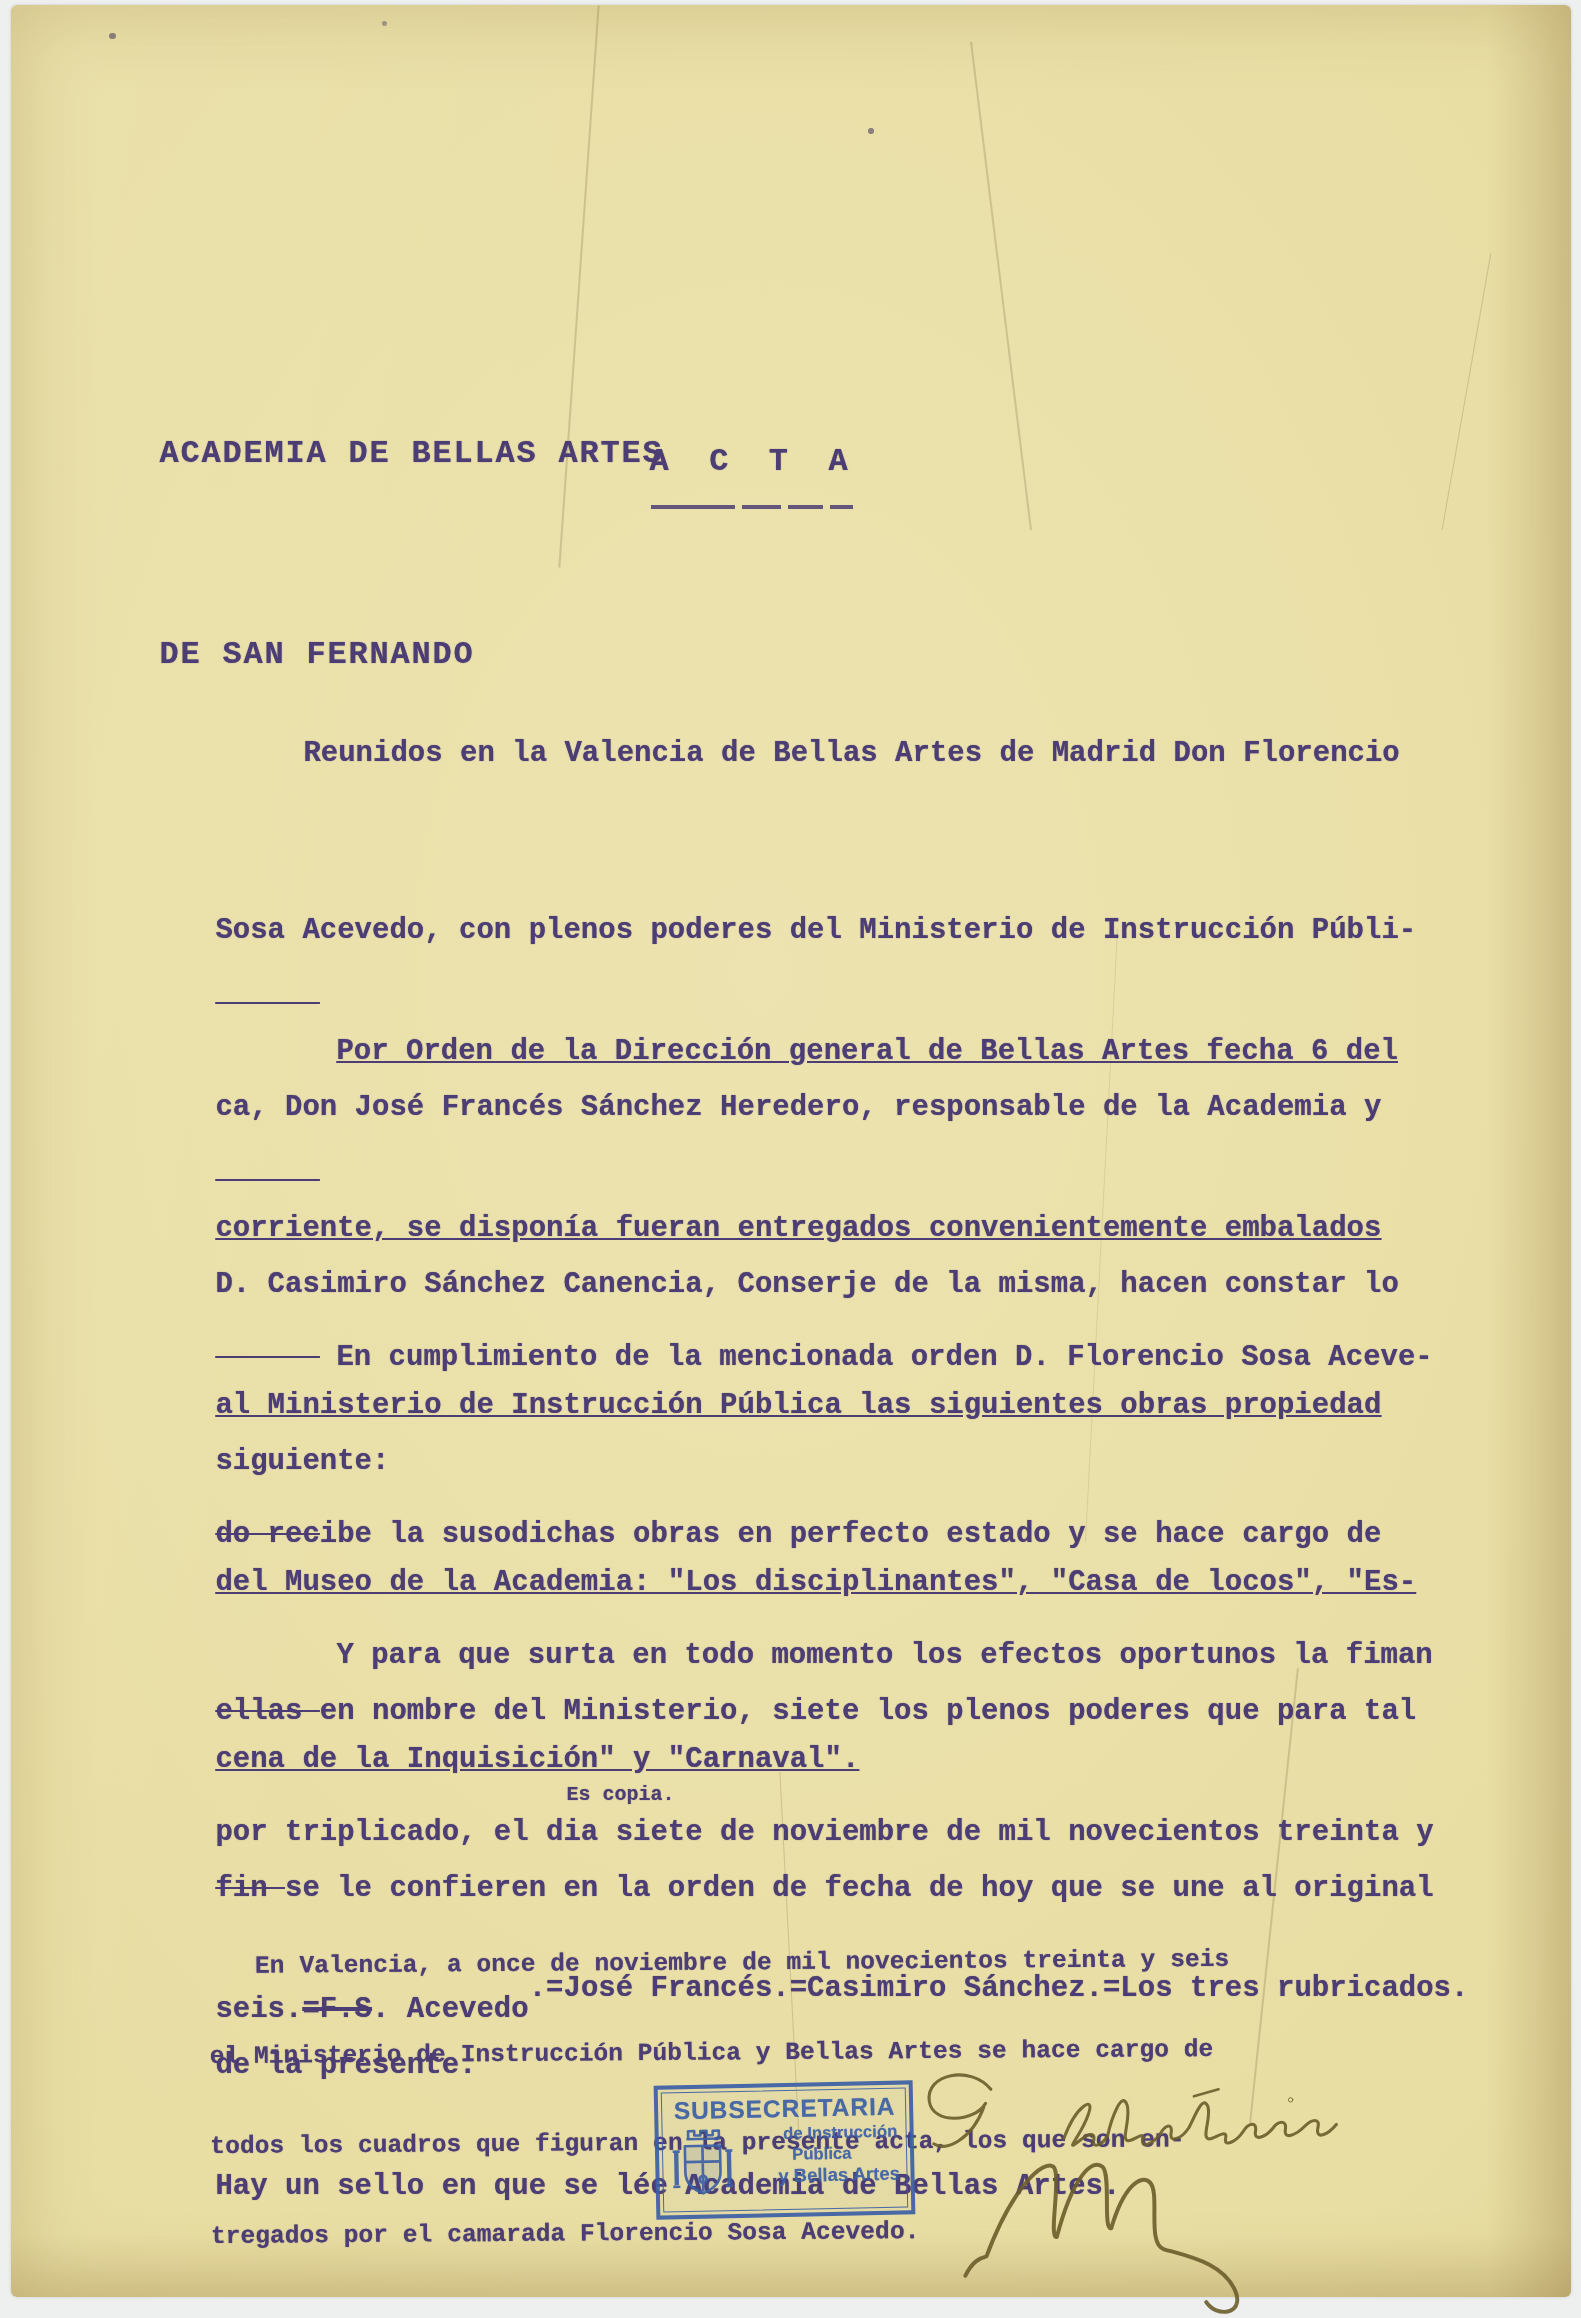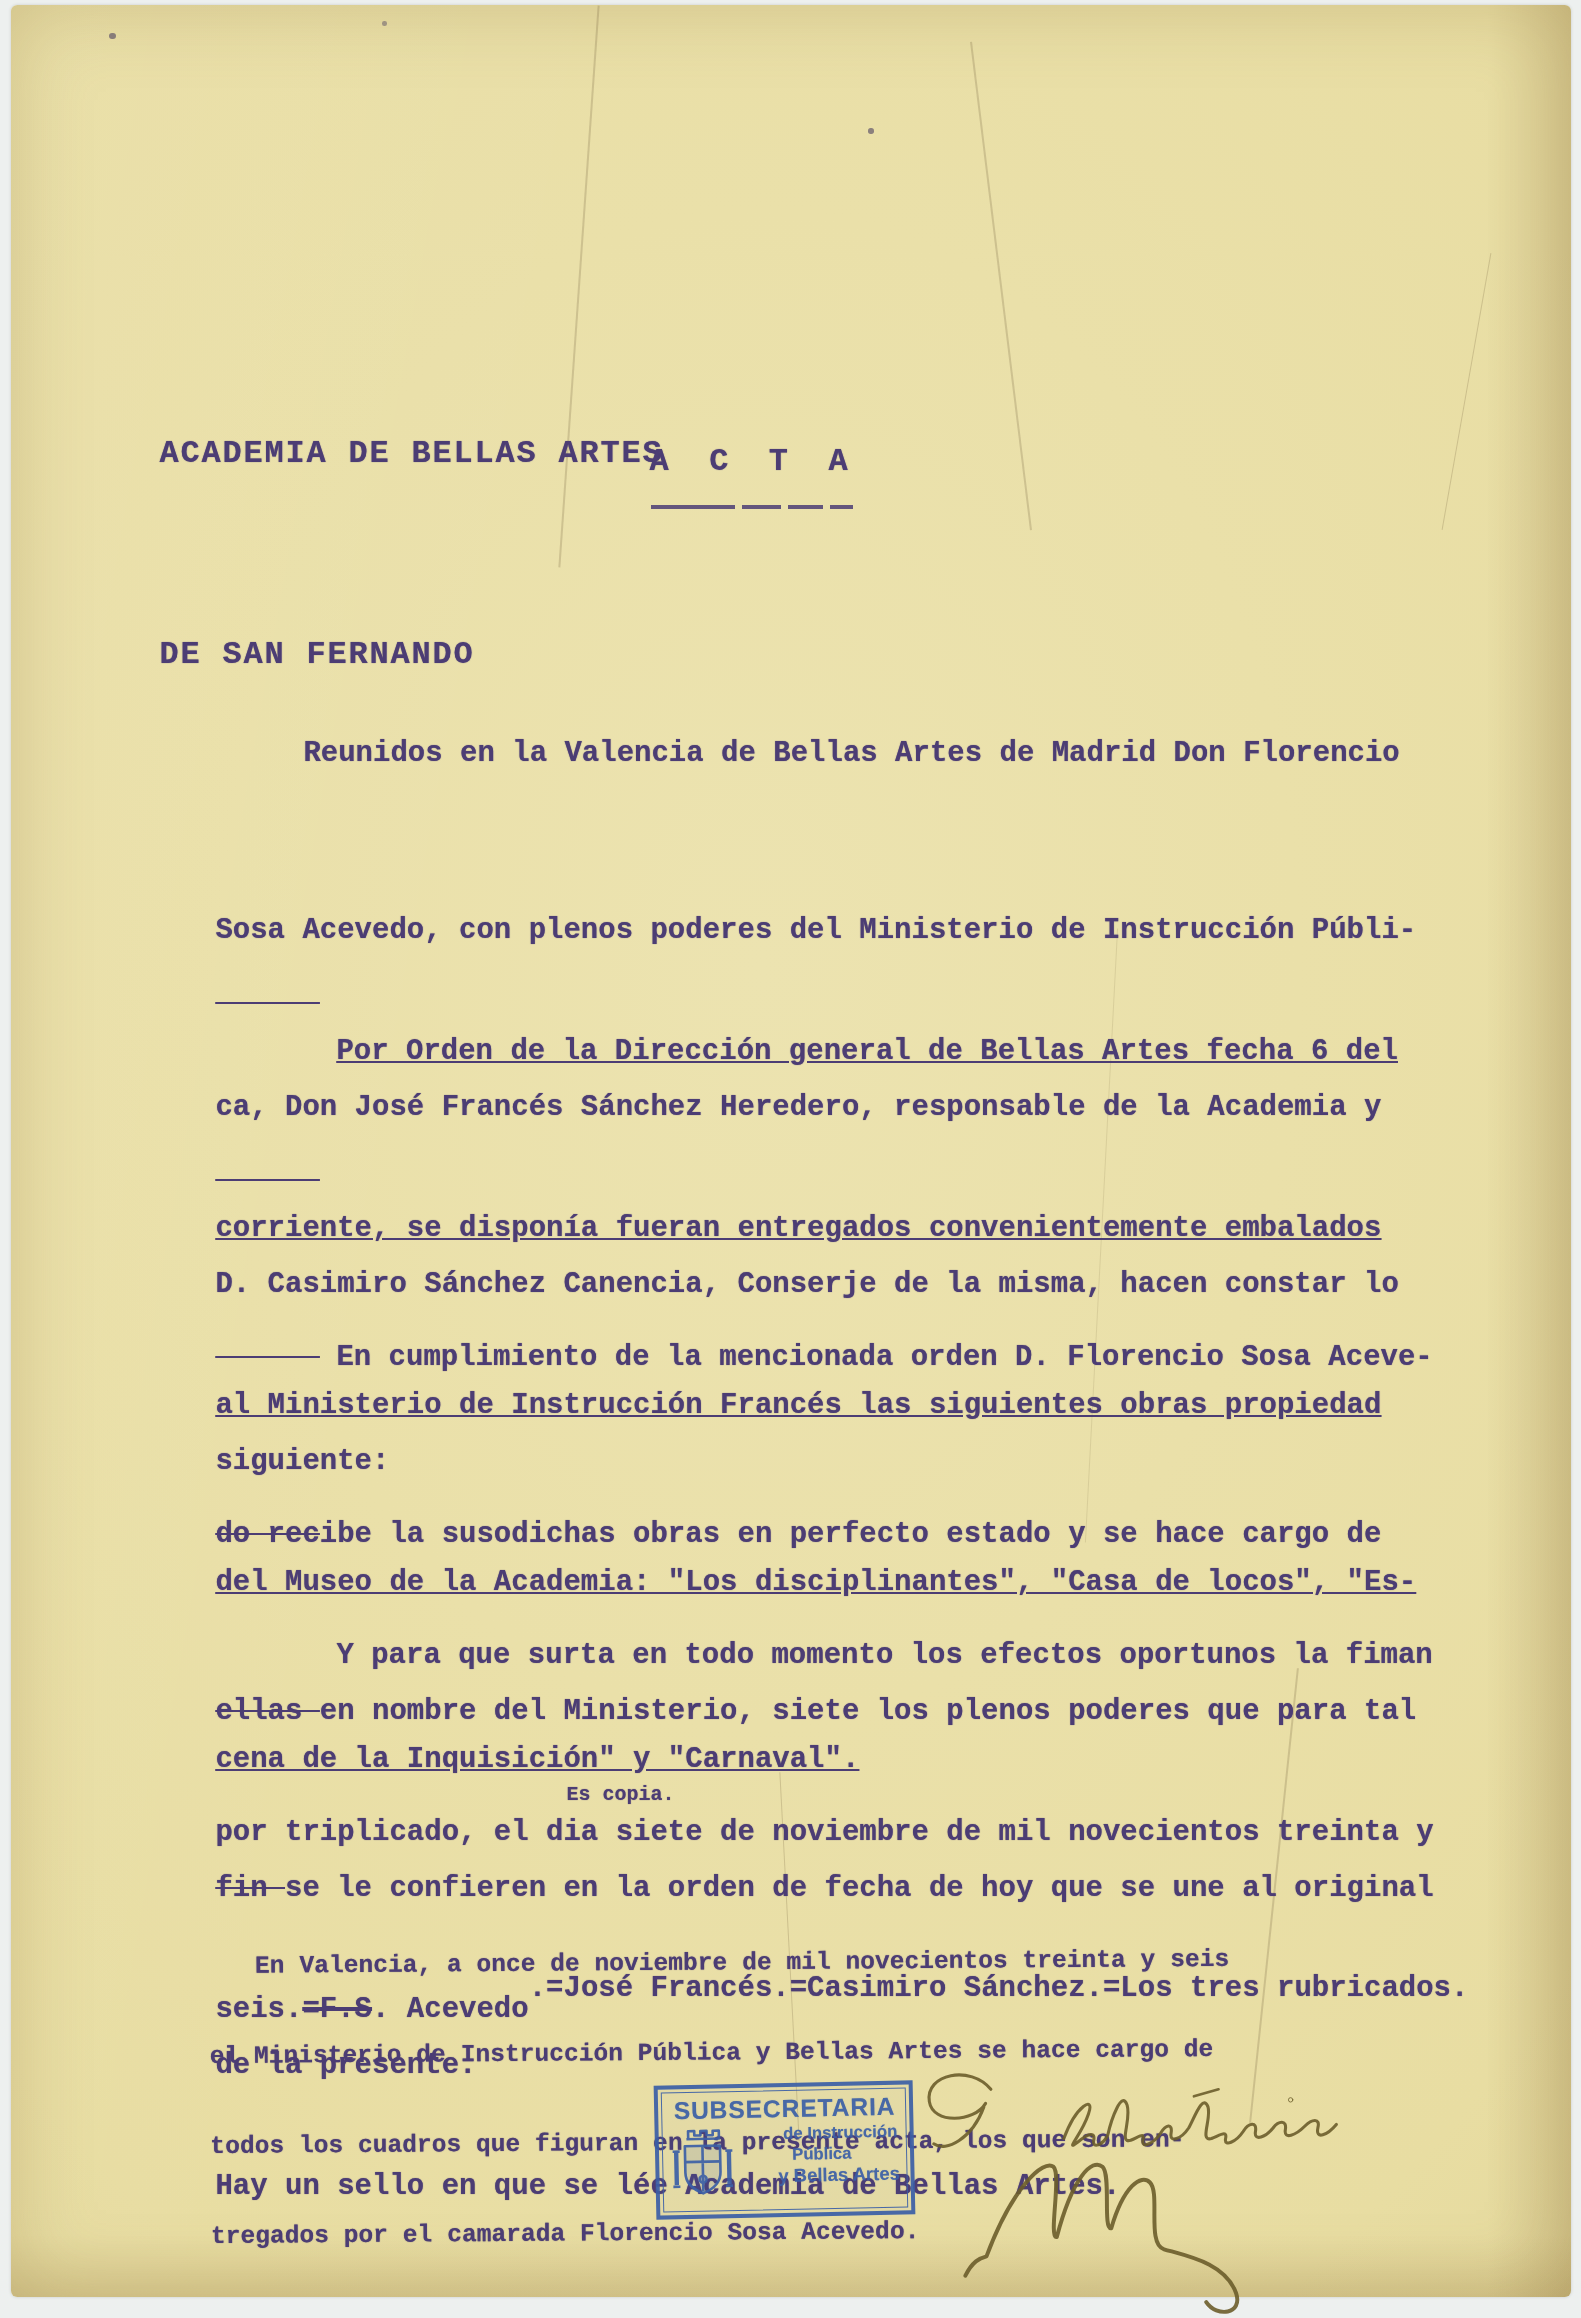--- a/index.html
+++ b/index.html
@@ -110,21 +110,21 @@
       <div class="first">Reunidos en la Valencia de Bellas Artes de Madrid Don Florencio</div>
       <div>Sosa Acevedo, con plenos poderes del Ministerio de Instrucción Públi-</div>
       <div>ca, Don José Francés Sánchez Heredero, responsable de la Academia y</div>
       <div>D. Casimiro Sánchez Canencia, Conserje de la misma, hacen constar lo</div>
       <div>siguiente:</div>
     </div>
 
     <div class="block typed p2">
       <div class="first">Por Orden de la Dirección general de Bellas Artes fecha 6 del</div>
       <div>corriente, se disponía fueran entregados convenientemente embalados</div>
-      <div>al Ministerio de Instrucción Francés las siguientes obras propiedad</div>
+      <div>al Ministerio de Instrucción Pública las siguientes obras propiedad</div>
       <div>del Museo de la Academia: "Los disciplinantes", "Casa de locos", "Es-</div>
       <div>cena de la Inquisición" y "Carnaval".</div>
     </div>
 
     <div class="block typed p3">
       <div class="first">En cumplimiento de la mencionada orden D. Florencio Sosa Aceve-</div>
       <div>do recibe la susodichas obras en perfecto estado y se hace cargo de</div>
       <div>ellas en nombre del Ministerio, siete los plenos poderes que para tal</div>
       <div>fin se le confieren en la orden de fecha de hoy que se une al original</div>
       <div>de la presente.</div>

